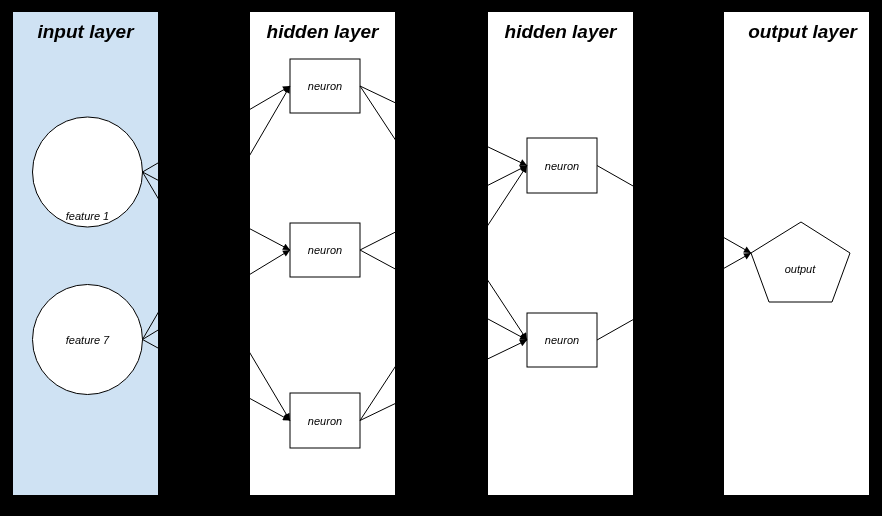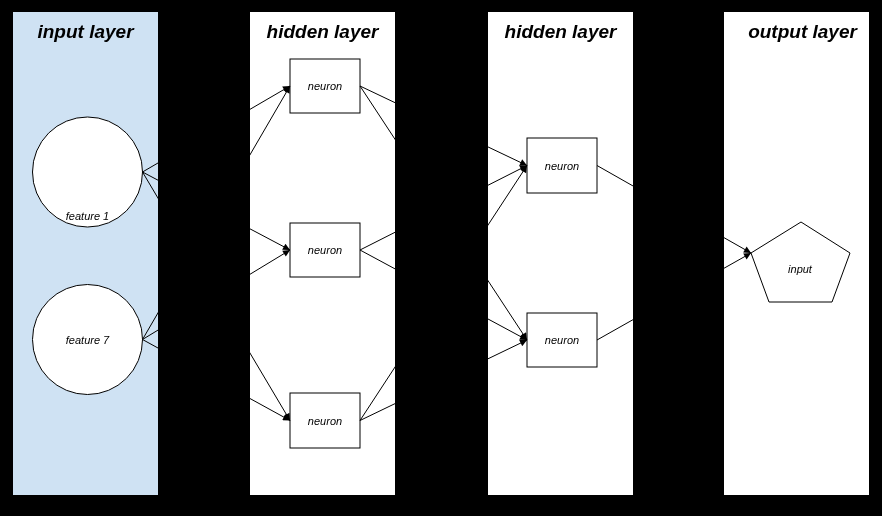--- a/index.html
+++ b/index.html
@@ -98,15 +98,15 @@
   <div class="label layer-title" style="left:560.5px; top:32px;">hidden layer</div>
   <div class="label layer-title" style="left:796.5px; top:32px;margin-left:6px;">output layer</div>
 
   <div class="label node-label" style="left:87.5px; top:172px;margin-top:44px;">feature 1</div>
   <div class="label node-label" style="left:87.5px; top:339.5px;">feature 7</div>
   <div class="label node-label" style="left:325px; top:86px;">neuron</div>
   <div class="label node-label" style="left:325px; top:250px;">neuron</div>
   <div class="label node-label" style="left:325px; top:420.5px;">neuron</div>
   <div class="label node-label" style="left:562px; top:165.5px;">neuron</div>
   <div class="label node-label" style="left:562px; top:340px;">neuron</div>
-  <div class="label node-label" style="left:800px; top:269px;">input</div>
+  <div class="label node-label" style="left:800px; top:269px;">output</div>
 
 </div>
 
 </body></html>

